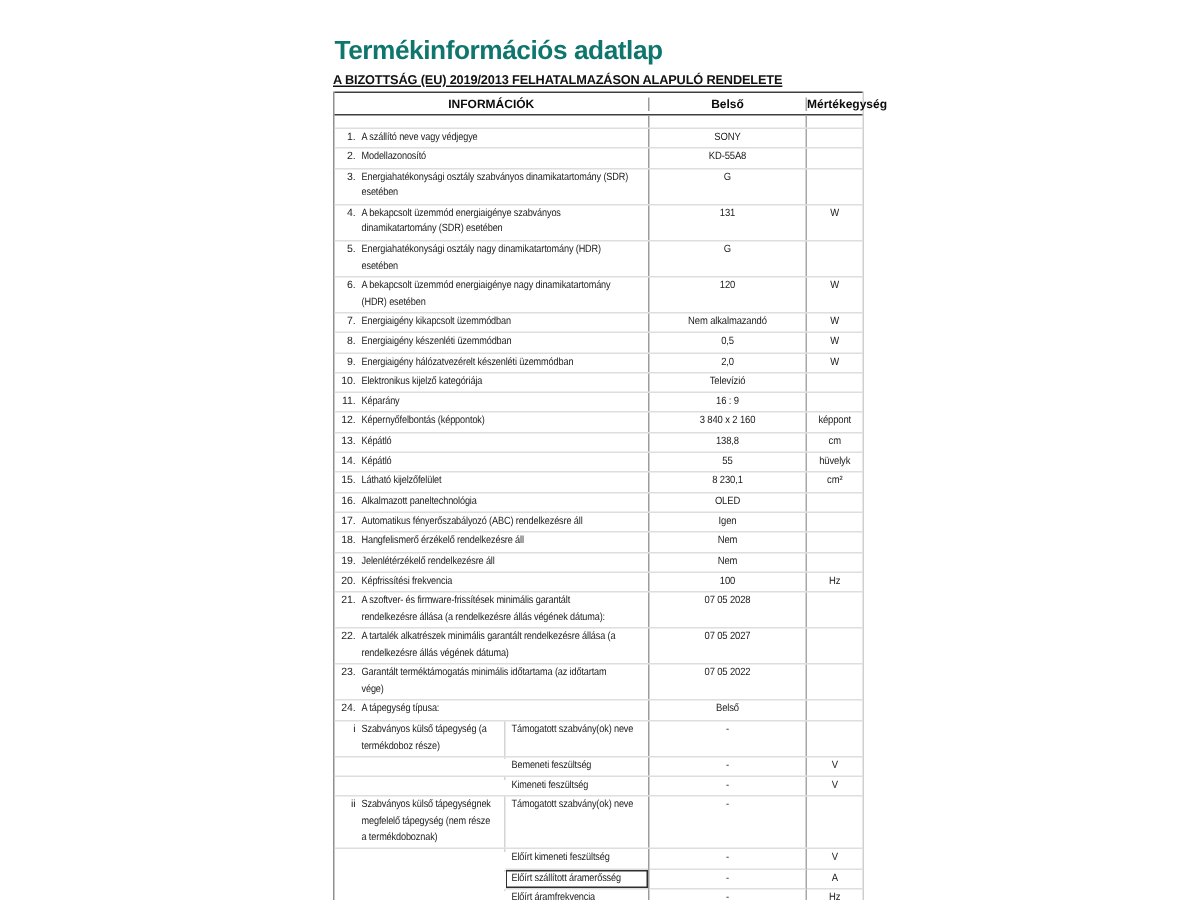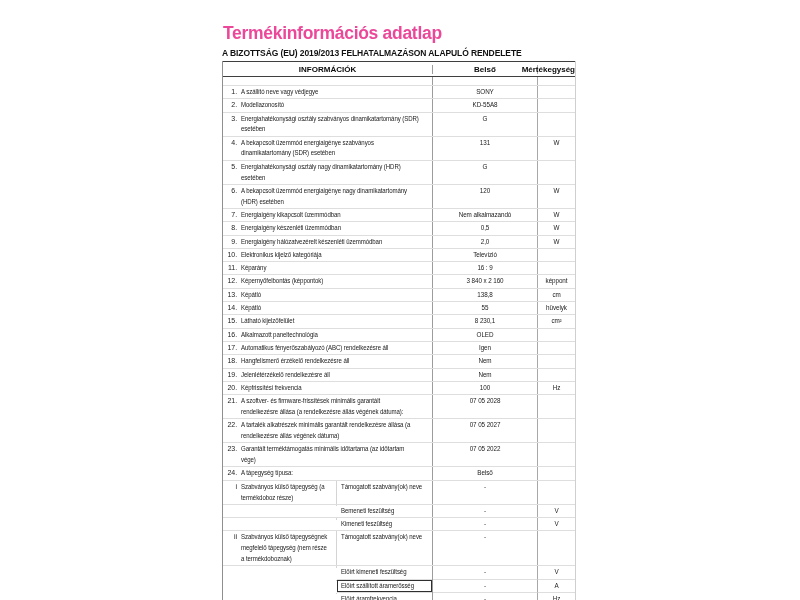--- a/index.html
+++ b/index.html
@@ -3,42 +3,42 @@
 <meta charset="utf-8">
 <style>
   html,body{margin:0;padding:0;}
   body{
     width:800px;height:600px;background:#ffffff;position:relative;overflow:hidden;
     font-family:"Liberation Sans", sans-serif;color:#1b1b1b;
     -webkit-font-smoothing:antialiased;
   }
   .doc{position:absolute;left:222px;top:14px;width:372px;}
   h1.title{
-    font-size:17.5px;font-weight:bold;color:#ec4899;
+    font-size:17.5px;font-weight:bold;color:#0f766e;
     margin:9px 0 4px 1px;letter-spacing:-0.3px;white-space:nowrap;
   }
   .subtitle{
     font-size:8.5px;font-weight:bold;color:#111;
-    margin:0 0 3px 0;letter-spacing:-0.1px;white-space:nowrap;
+    margin:0 0 3px 0;letter-spacing:-0.1px;white-space:nowrap;text-decoration:underline;
   }
   .table{
     width:354px;box-sizing:border-box;background:#fff;
     border-left:1px solid #8f8f8f;border-right:1px solid #cfcfcf;border-bottom:1px solid #b9b9b9;
     font-size:7px;
   }
   .thead{
     display:flex;align-items:center;height:16px;box-sizing:border-box;
     border-top:1px solid #3f3f3f;border-bottom:1px solid #3f3f3f;
     font-weight:bold;font-size:8px;color:#0a0a0a;
   }
   .c1{width:210px;box-sizing:border-box;border-right:1px solid #9c9c9c;}
   .c2{width:105px;box-sizing:border-box;border-right:1px solid #a8a8a8;text-align:center;}
   .c3{width:37px;box-sizing:border-box;text-align:center;}
   .thead .c1{text-align:center;}
-  .thead .c3{display:flex;justify-content:flex-end;overflow:visible;}
+  .thead .c3{display:flex;justify-content:flex-start;overflow:visible;}
   .thead .c3 span{white-space:nowrap;}
   .row{
     display:flex;align-items:stretch;border-bottom:1px solid #dedede;
     min-height:12px;box-sizing:border-box;line-height:10.8px;letter-spacing:-0.1px;
   }
   .row.spacer{min-height:9px;height:9px;}
   .row .c1{display:flex;align-items:flex-start;padding:1px 2px 0.5px 0;}
   .num{flex:none;width:14px;text-align:right;margin-right:4px;padding-top:0;}
   .lbl{transform:scaleX(0.87);transform-origin:0 0;}
   .lbl-line{white-space:nowrap;}

